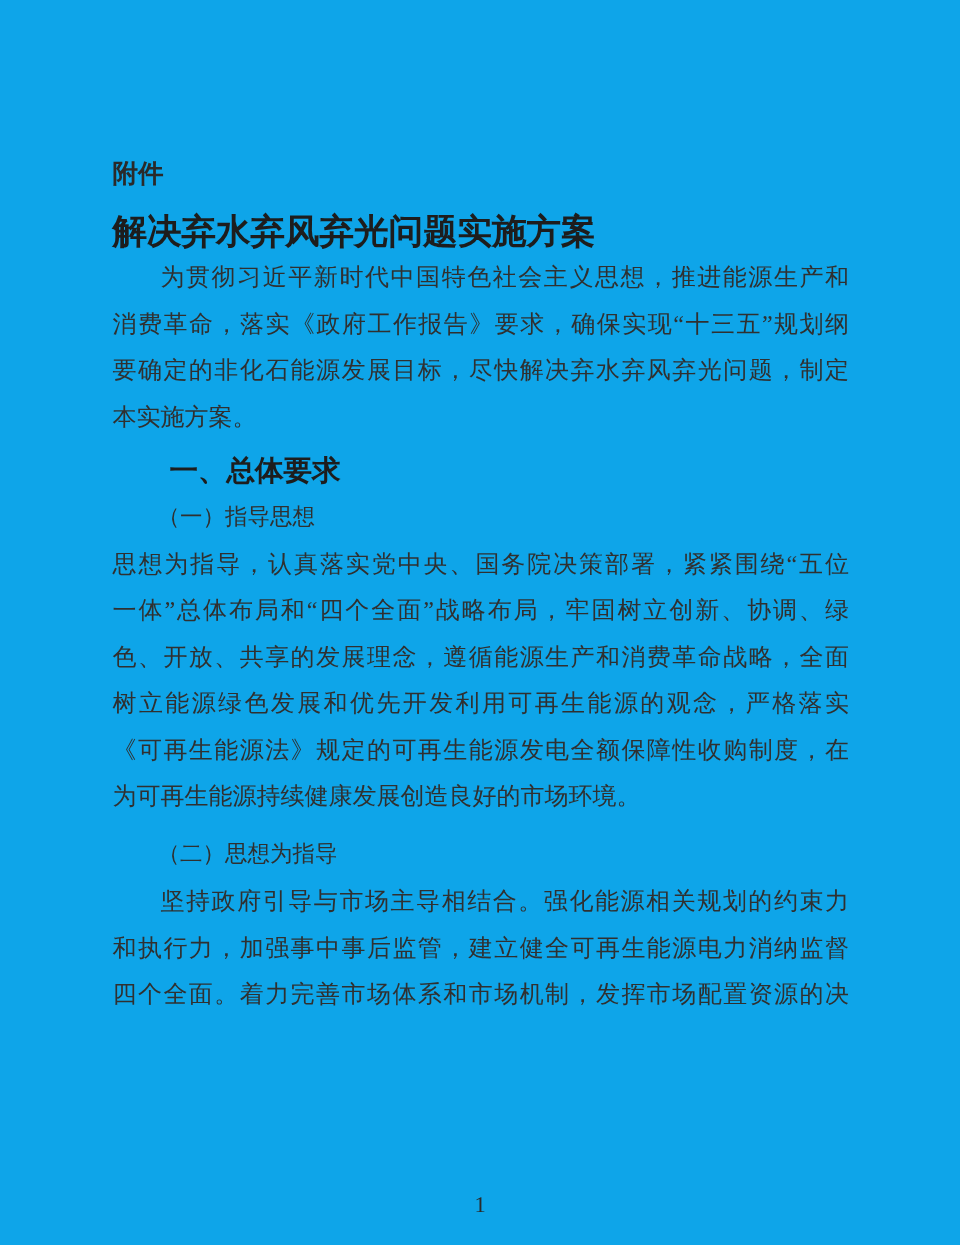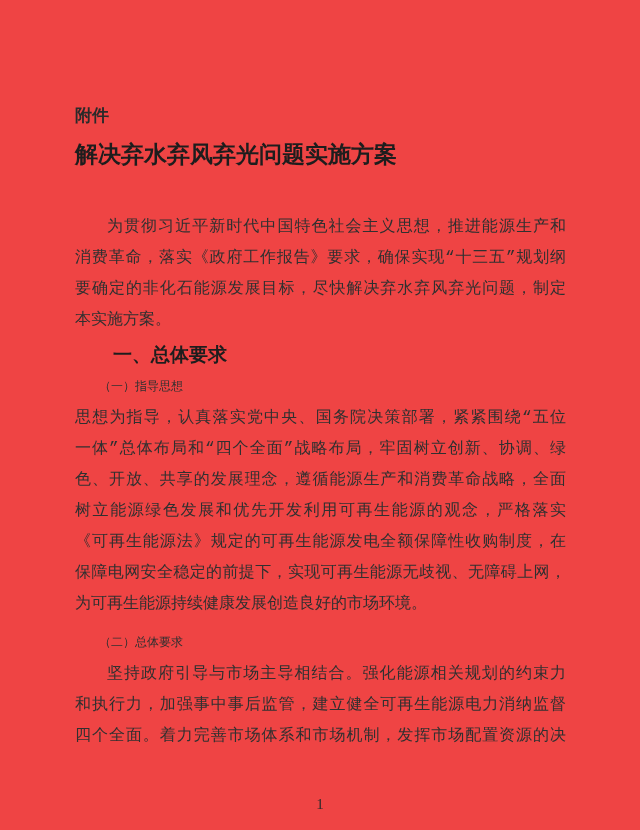--- a/index.html
+++ b/index.html
@@ -5,21 +5,21 @@
   html, body {
     margin: 0;
     padding: 0;
     background: #ffffff;
   }
   .page {
     position: relative;
     width: 640px;
     height: 830px;
     margin: 0 auto;
-    background: #ef4444;
+    background: #0ea5e9;
     overflow: hidden;
     font-family: "Liberation Serif", "DejaVu Serif", serif;
     color: #303030;
   }
   .content {
     padding: 106px 74px 0 75px;
   }
   .attachment {
     font-size: 17px;
     font-weight: bold;
@@ -28,39 +28,37 @@
   }
   .doc-title {
     margin: 14px 0 0 0;
     text-align: left;
     font-size: 23px;
     font-weight: bold;
     line-height: 30px;
     color: #1d1d1d;
   }
   .doc-body {
-    margin-top: 42px;
-    font-family: Liberation Mono, monospace;
   }
   .line {
     font-size: 16px;
     line-height: 31px;
     text-align: justify;
     text-align-last: justify;
     color: #303030;
   }
   .line.first {
     text-indent: 2em;
   }
   .line.para-end {
     text-align: center;
     text-align-last: left;
   }
   .heading {
-    font-size: 12px;
+    font-size: 15px;
     line-height: 31px;
     text-indent: 2em;
     text-align: left;
     text-align-last: left;
   }
   .heading.h1 {
     font-size: 19px;
     font-weight: bold;
     color: #1d1d1d;
     margin-top: 5px;
@@ -93,24 +91,23 @@
           <div class="line para-end" data-name="text-line">本实施方案。</div>
         </div>
         <div class="heading h1" data-name="heading-overall-requirements">一、总体要求</div>
         <div class="heading h2" data-name="heading-guiding-ideology">（一）指导思想</div>
         <div class="paragraph" data-name="guiding-ideology-paragraph">
           <div class="line" data-name="text-line">思想为指导，认真落实党中央、国务院决策部署，紧紧围绕“五位</div>
           <div class="line" data-name="text-line">一体”总体布局和“四个全面”战略布局，牢固树立创新、协调、绿</div>
           <div class="line" data-name="text-line">色、开放、共享的发展理念，遵循能源生产和消费革命战略，全面</div>
           <div class="line" data-name="text-line">树立能源绿色发展和优先开发利用可再生能源的观念，严格落实</div>
           <div class="line" data-name="text-line">《可再生能源法》规定的可再生能源发电全额保障性收购制度，在</div>
-          <div class="line" data-name="text-line">保障电网安全稳定的前提下，实现可再生能源无歧视、无障碍上网，</div>
           <div class="line para-end" data-name="text-line">为可再生能源持续健康发展创造良好的市场环境。</div>
         </div>
-        <div class="heading h2" data-name="heading-basic-principles">（二）总体要求</div>
+        <div class="heading h2" data-name="heading-basic-principles">（二）思想为指导</div>
         <div class="paragraph" data-name="basic-principles-paragraph">
           <div class="line first" data-name="text-line">坚持政府引导与市场主导相结合。强化能源相关规划的约束力</div>
           <div class="line" data-name="text-line">和执行力，加强事中事后监管，建立健全可再生能源电力消纳监督</div>
           <div class="line" data-name="text-line">四个全面。着力完善市场体系和市场机制，发挥市场配置资源的决</div>
         </div>
       </div>
   </div>
   <div class="page-number" data-name="page-number">1</div>
 </div>
 

